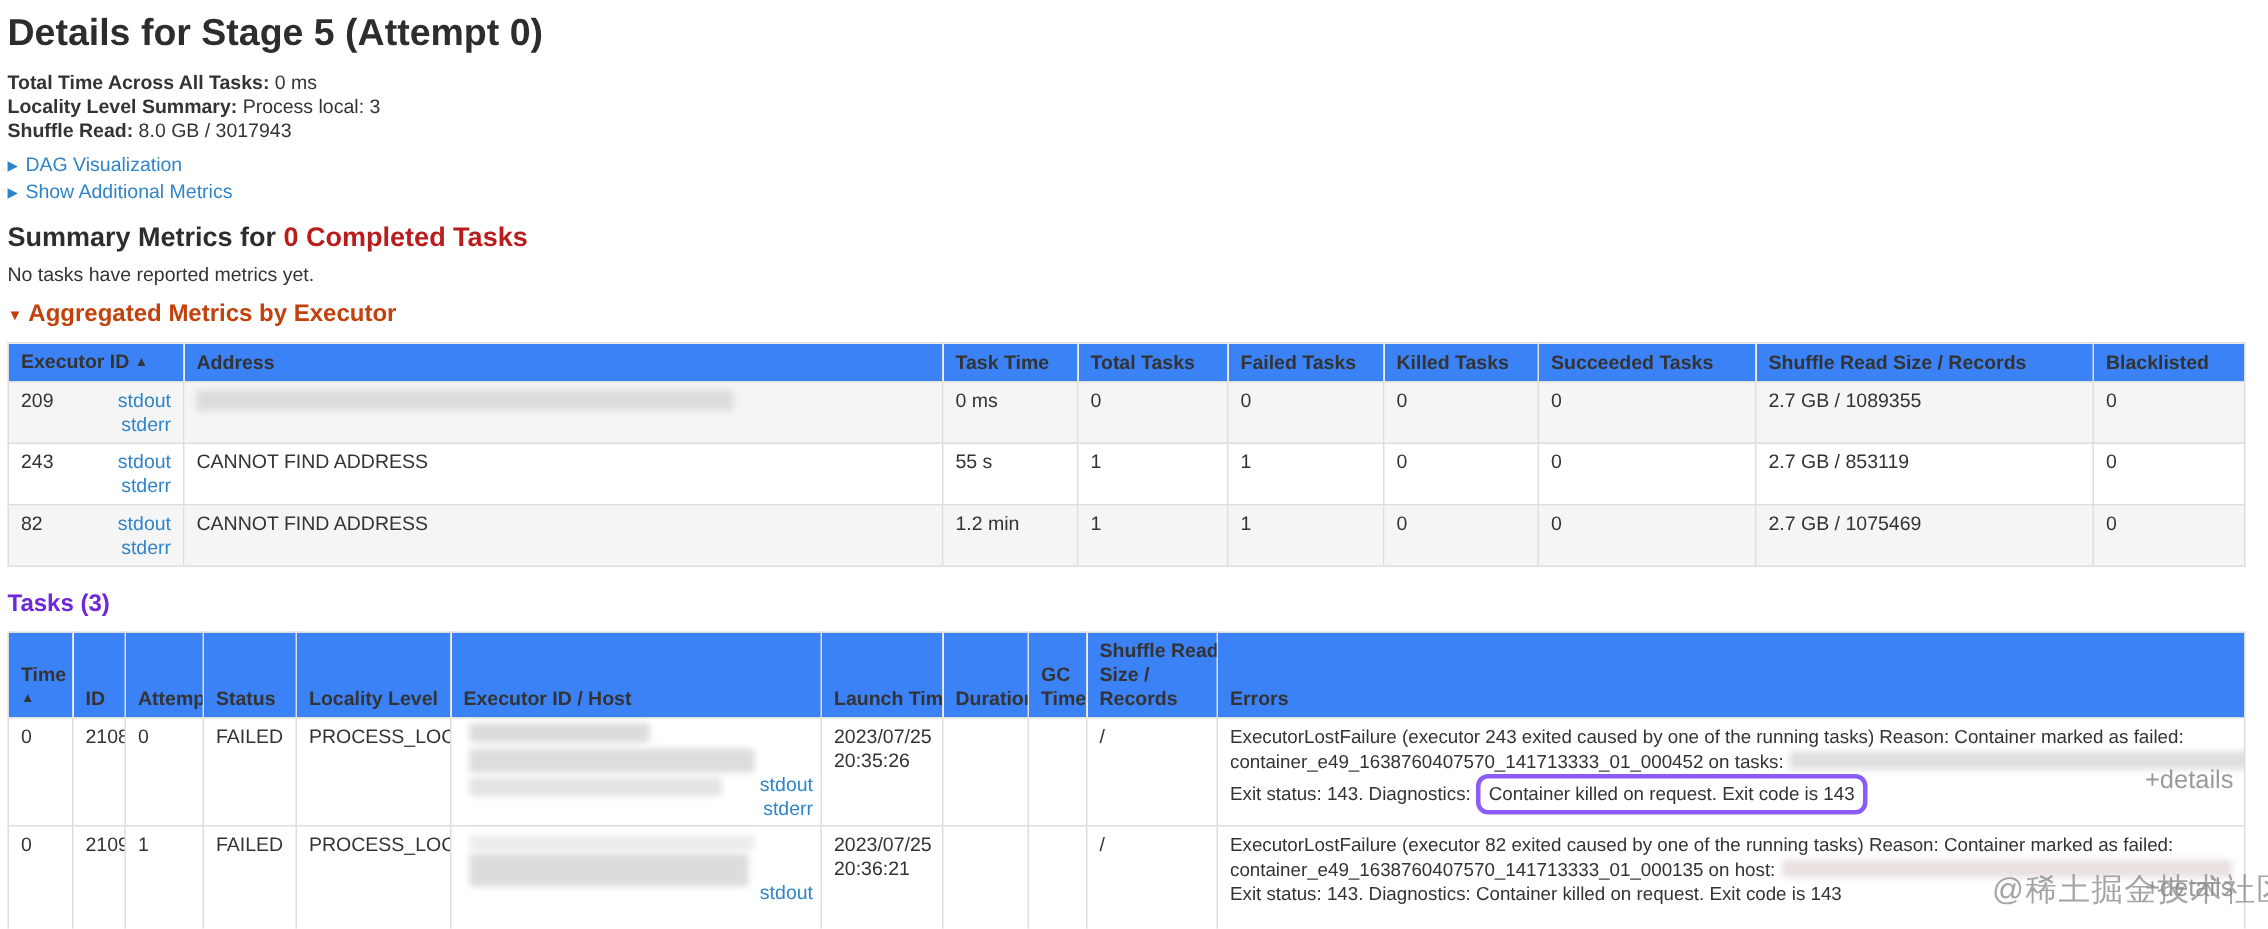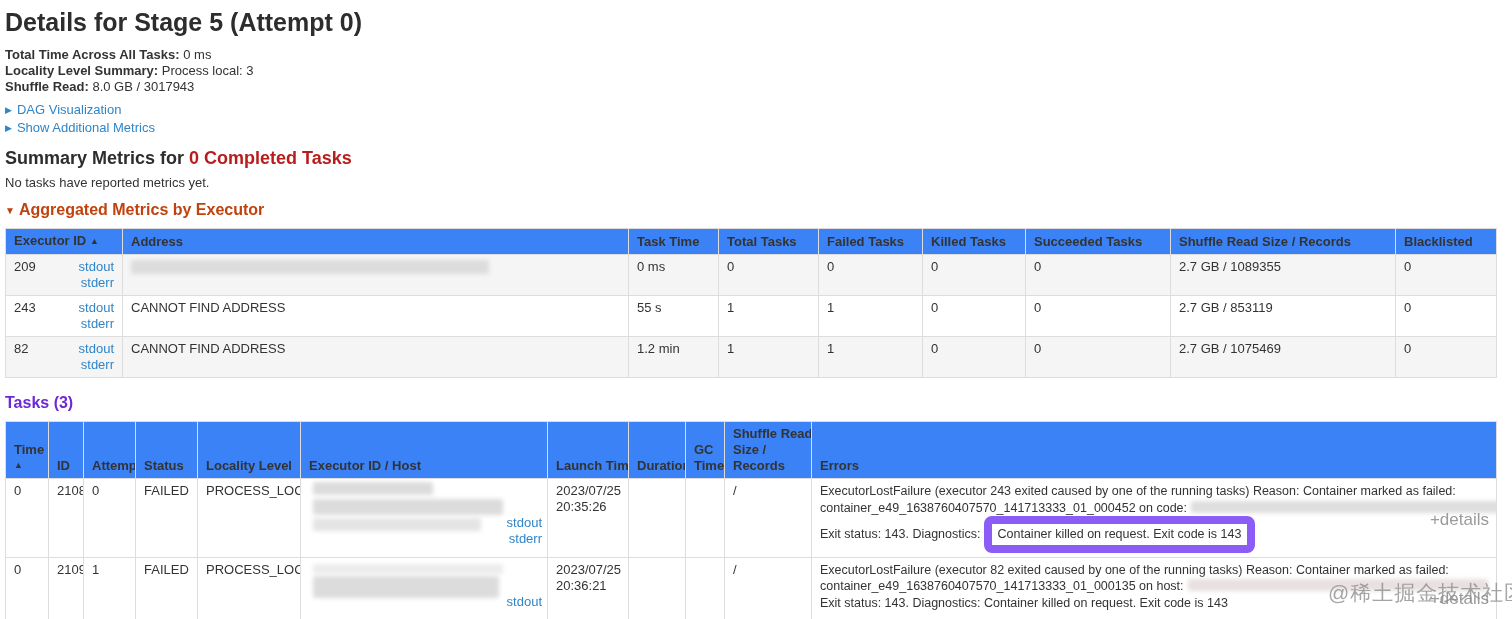--- a/index.html
+++ b/index.html
@@ -50,21 +50,21 @@
   
   .tasks-table thead th div { white-space:nowrap; }
   .tasks-table tbody tr { height:72px; }
   .hostcell { position:relative; padding:0; }
   .hostcell .b { position:absolute; }
   .hostcell .logs { position:absolute; right:5px; top:36px; }
 
   .errcell { position:relative; font-size:12.5px; }
   .errcell .ln { white-space:nowrap; line-height:16.5px; }
   .redbox {
-    display:inline-block; border:8px solid #8b5cf6; border-radius:8px;
+    display:inline-block; border:3px solid #8b5cf6; border-radius:8px;
     padding:2px 6px; margin-left:3px; color:#333;
   }
   .details {
     position:absolute; right:7px; top:33px; color:#9b9b9b; cursor:pointer; font-size:17px;
   }
 
   .watermark {
     position:absolute; left:1328px; top:579px; z-index:9;
     font-size:21px; color:#8f8f8f; opacity:0.8; letter-spacing:1px; white-space:nowrap;
   }
@@ -252,21 +252,21 @@
               <a>stdout</a>
               <a>stderr</a>
             </span>
         </td>
         <td>2023/07/25 20:35:26</td>
         <td></td>
         <td></td>
         <td>/</td>
         <td class="errcell">
           <div class="ln">ExecutorLostFailure (executor 243 exited caused by one of the running tasks) Reason: Container marked as failed:</div>
-          <div class="ln"><span>container_e49_1638760407570_141713333_01_000452 on code:</span><span class="blur-inline" style="width:320px;"></span></div>
+          <div class="ln"><span>container_e49_1638760407570_141713333_01_000452 on tasks:</span><span class="blur-inline" style="width:320px;"></span></div>
           <div class="ln"><span>Exit status: 143. Diagnostics:</span><span class="redbox">Container killed on request. Exit code is 143</span></div>
           <span class="details">+details</span>
         </td>
       </tr>
       <tr>
         <td>0</td>
         <td>2109</td>
         <td>1</td>
         <td>FAILED</td>
         <td>PROCESS_LOCAL</td>

